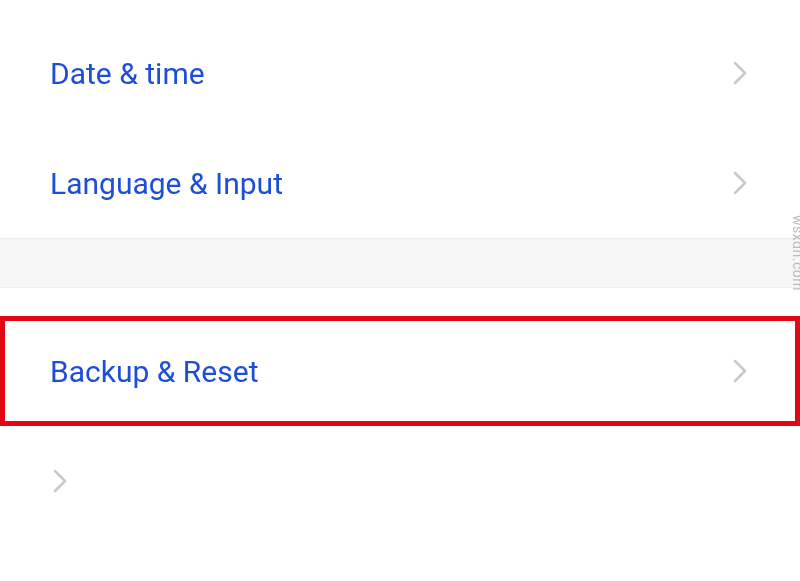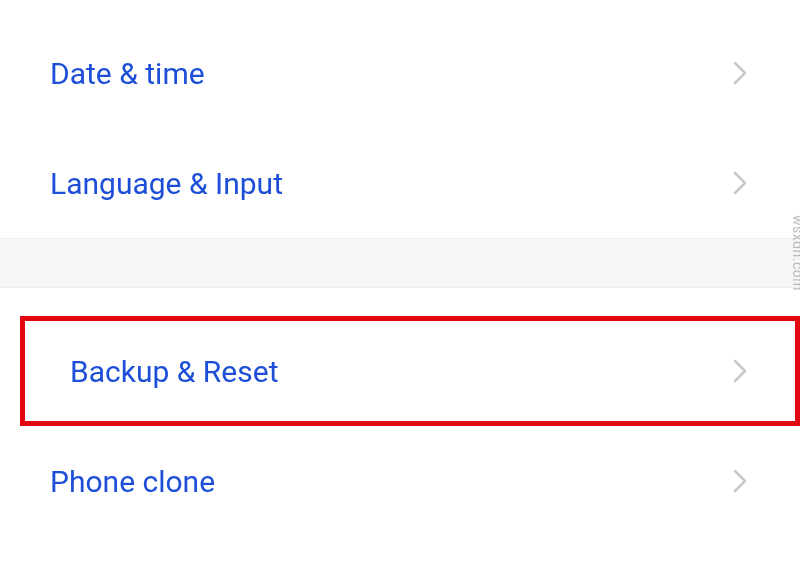--- a/index.html
+++ b/index.html
@@ -22,21 +22,20 @@
       align-items: center;
       justify-content: space-between;
       padding: 0 50px;
       height: 110px;
       cursor: pointer;
       position: relative;
     }
     .setting-item.highlighted {
       border: 5px solid #e30613;
       padding: 0 45px;
-      margin-left: 20px;
     }
     .setting-label {
       font-size: 30px;
       color: #1d4ed8;
       font-weight: 400;
     }
     .chevron {
       width: 20px;
       height: 20px;
       display: flex;
@@ -102,21 +101,20 @@
   <div class="setting-item highlighted">
     <span class="setting-label">Backup &amp; Reset</span>
     <span class="chevron">
       <svg viewBox="0 0 14 24" fill="none" stroke="#c8c8c8" stroke-width="2.5" stroke-linecap="round" stroke-linejoin="round">
         <polyline points="2,2 12,12 2,22"></polyline>
       </svg>
     </span>
   </div>
 
   <div class="setting-item">
-    <span class="setting-label">Phone clone</span>
     <span class="chevron">
       <svg viewBox="0 0 14 24" fill="none" stroke="#c8c8c8" stroke-width="2.5" stroke-linecap="round" stroke-linejoin="round">
         <polyline points="2,2 12,12 2,22"></polyline>
       </svg>
     </span>
   </div>
 
 </div>
 
 <div class="watermark">wsxdn.com</div>

